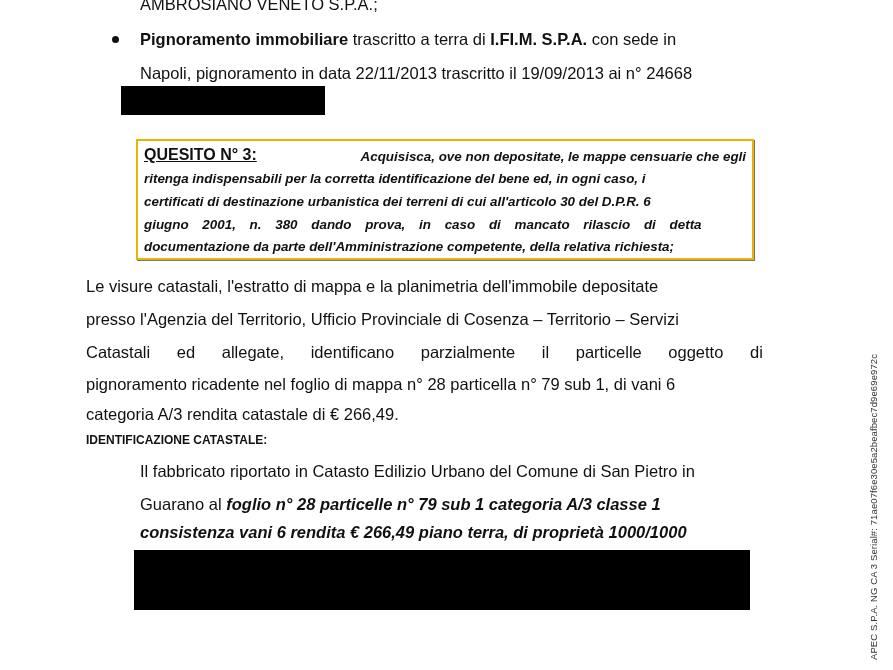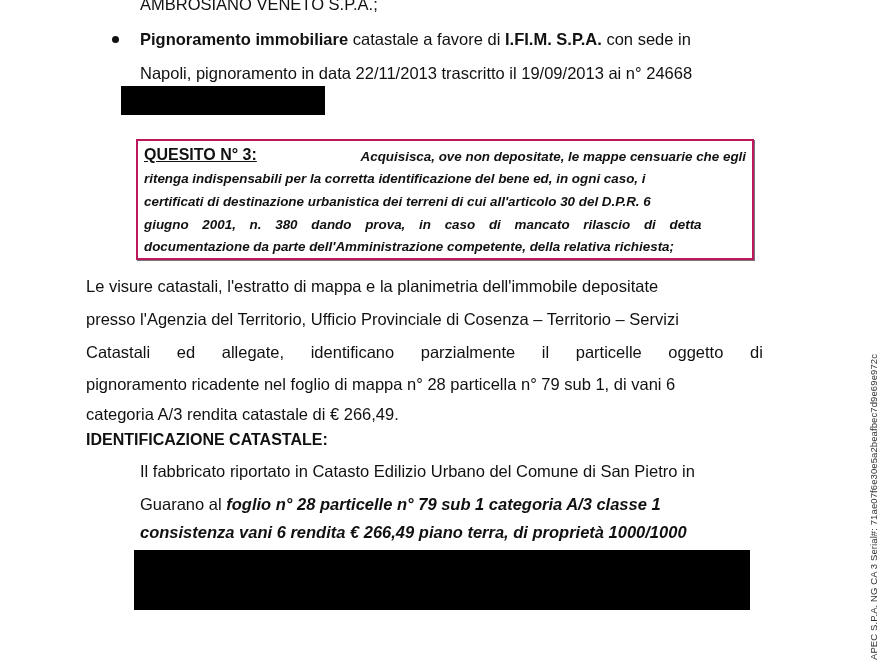--- a/index.html
+++ b/index.html
@@ -8,40 +8,40 @@
       background:#ffffff; color:#111;
       font-family:"Liberation Sans", sans-serif;
     }
     .line { position:absolute; font-size:16.5px; white-space:nowrap; line-height:20px; }
     b { font-weight:bold;margin-top:36px; }
     .bi { font-weight:bold; font-style:italic; }
     .bullet { position:absolute; left:112px; top:36px; width:7px; height:7px; border-radius:50%; background:#111; }
     .redact { position:absolute; background:#000; }
     .box {
       position:absolute; left:136px; top:139px; width:614px; height:117px;
-      border:2px solid #be185d; box-shadow:1px 1px 0 #777;
+      border:2px solid #eab308; box-shadow:1px 1px 0 #777;
     }
     .box .bl { position:absolute; left:6px; font-size:13.4px; font-weight:bold; font-style:italic; line-height:16px; white-space:nowrap; }
     .box .bl.j { display:flex; justify-content:space-between; right:6px; }
     .qtitle { font-style:normal; text-decoration:underline; font-size:16px; }
     .watermark {
       position:absolute; left:868px; top:660px; transform-origin:0 0; transform:rotate(-90deg);
       font-size:9.5px; color:#333; white-space:nowrap; letter-spacing:0.1px;
     }
   </style>
 </head>
 <body>
 
 <div>
 
   <div class="line" style="left:140px; top:-6px;">AMBROSIANO VENETO S.P.A.;</div>
 
   <span class="bullet"></span>
   <div class="line" style="left:140px; top:29px;">
-    <b>Pignoramento immobiliare</b><span> catastale a favore di </span><b>I.FI.M. S.P.A.</b><span> con sede in</span>
+    <b>Pignoramento immobiliare</b><span> trascritto a terra di </span><b>I.FI.M. S.P.A.</b><span> con sede in</span>
   </div>
   <div class="line" style="left:140px; top:63px;">Napoli, pignoramento in data 22/11/2013 trascritto il 19/09/2013 ai n° 24668</div>
 
   <div class="redact" style="left:121px; top:86px; width:204px; height:29px;"></div>
 
   <div class="box">
     <div class="bl j" style="top:6px;">
       <span class="qtitle">QUESITO N° 3:</span>
       <span style="padding-top:2px;">Acquisisca, ove non depositate, le mappe censuarie che egli</span>
     </div>
@@ -50,21 +50,21 @@
     <div class="bl" style="top:76px; word-spacing:10px;font-style:italic;">giugno 2001, n. 380 dando prova, in caso di mancato rilascio di detta</div>
     <div class="bl" style="top:98px;">documentazione da parte dell'Amministrazione competente, della relativa richiesta;</div>
   </div>
 
   <div class="line" style="left:86px; top:276px;">Le visure catastali, l'estratto di mappa e la planimetria dell'immobile depositate</div>
   <div class="line" style="left:86px; top:309px;">presso l'Agenzia del Territorio, Ufficio Provinciale di Cosenza – Territorio – Servizi</div>
   <div class="line" style="left:86px; top:342px; word-spacing:22px;">Catastali ed allegate, identificano parzialmente il particelle oggetto di</div>
   <div class="line" style="left:86px; top:374px;text-align:right;">pignoramento ricadente nel foglio di mappa n° 28 particella n° 79 sub 1, di vani 6</div>
   <div class="line" style="left:86px; top:404px;">categoria A/3 rendita catastale di € 266,49.</div>
 
-  <div class="line" style="left:86px; top:430px; font-weight:bold; font-size:16px;">IDENTIFICAZIONE CATASTALE:</div>
+  <div class="line" style="left:86px; top:430px; font-weight:bold; font-size:12px;">IDENTIFICAZIONE CATASTALE:</div>
 
   <div class="line" style="left:140px; top:461px;">Il fabbricato riportato in Catasto Edilizio Urbano del Comune di San Pietro in</div>
   <div class="line" style="left:140px; top:494px;">
     <span>Guarano al </span><span class="bi">foglio n° 28 particelle n° 79 sub 1 categoria A/3 classe 1</span>
   </div>
   <div class="line bi" style="left:140px; top:522px;">consistenza vani 6 rendita € 266,49 piano terra, di proprietà 1000/1000</div>
 
   <div class="redact" style="left:134px; top:550px; width:616px; height:60px;"></div>
 
   <div class="watermark">APEC S.P.A. NG CA 3 Serial#: 71ae07f6e30e5a2beafbec7d9e69e972c</div>

